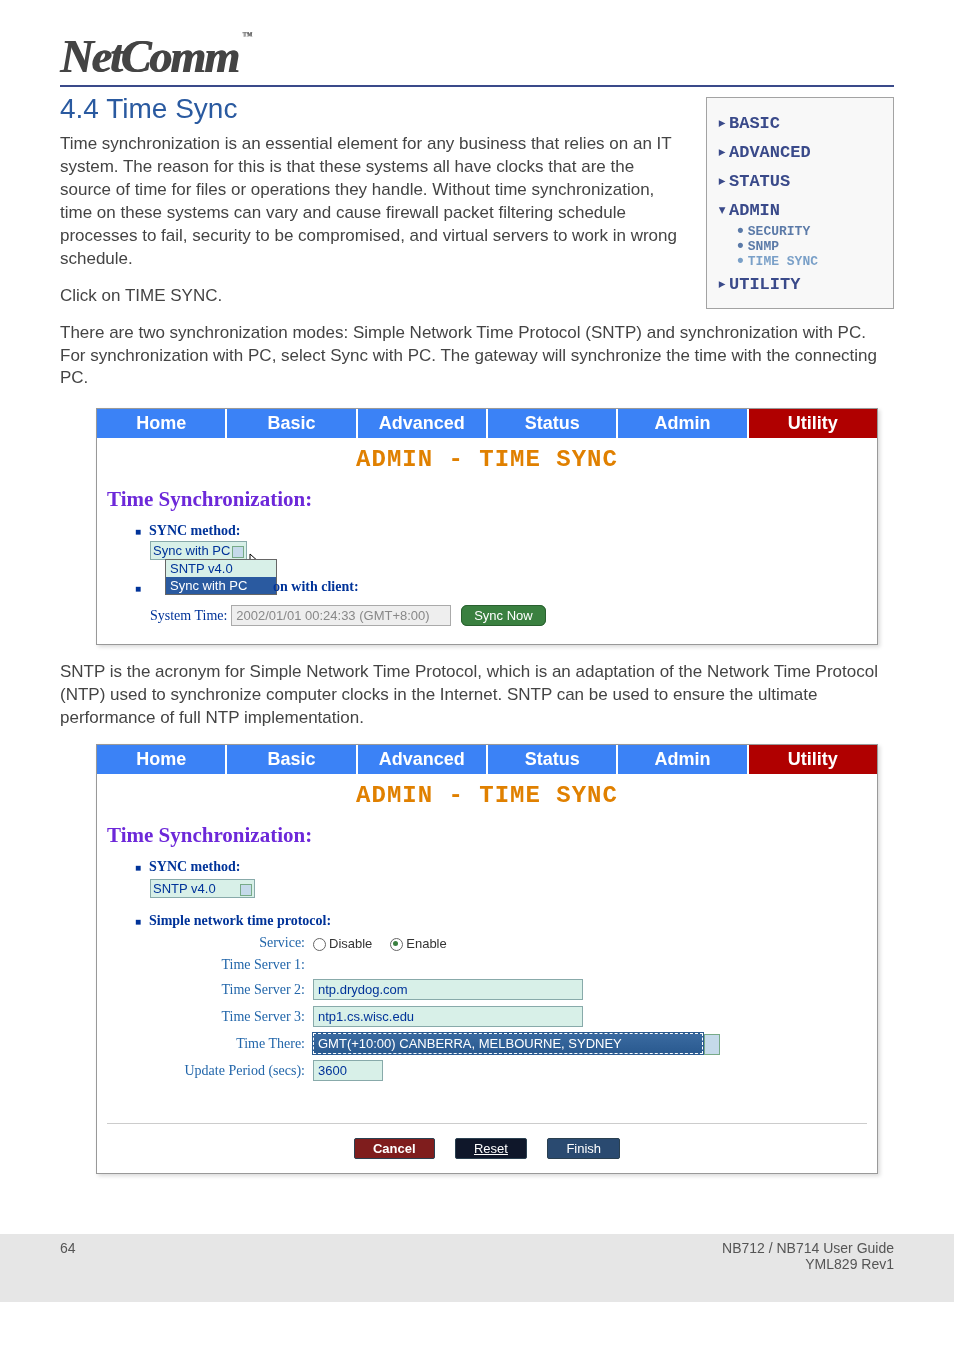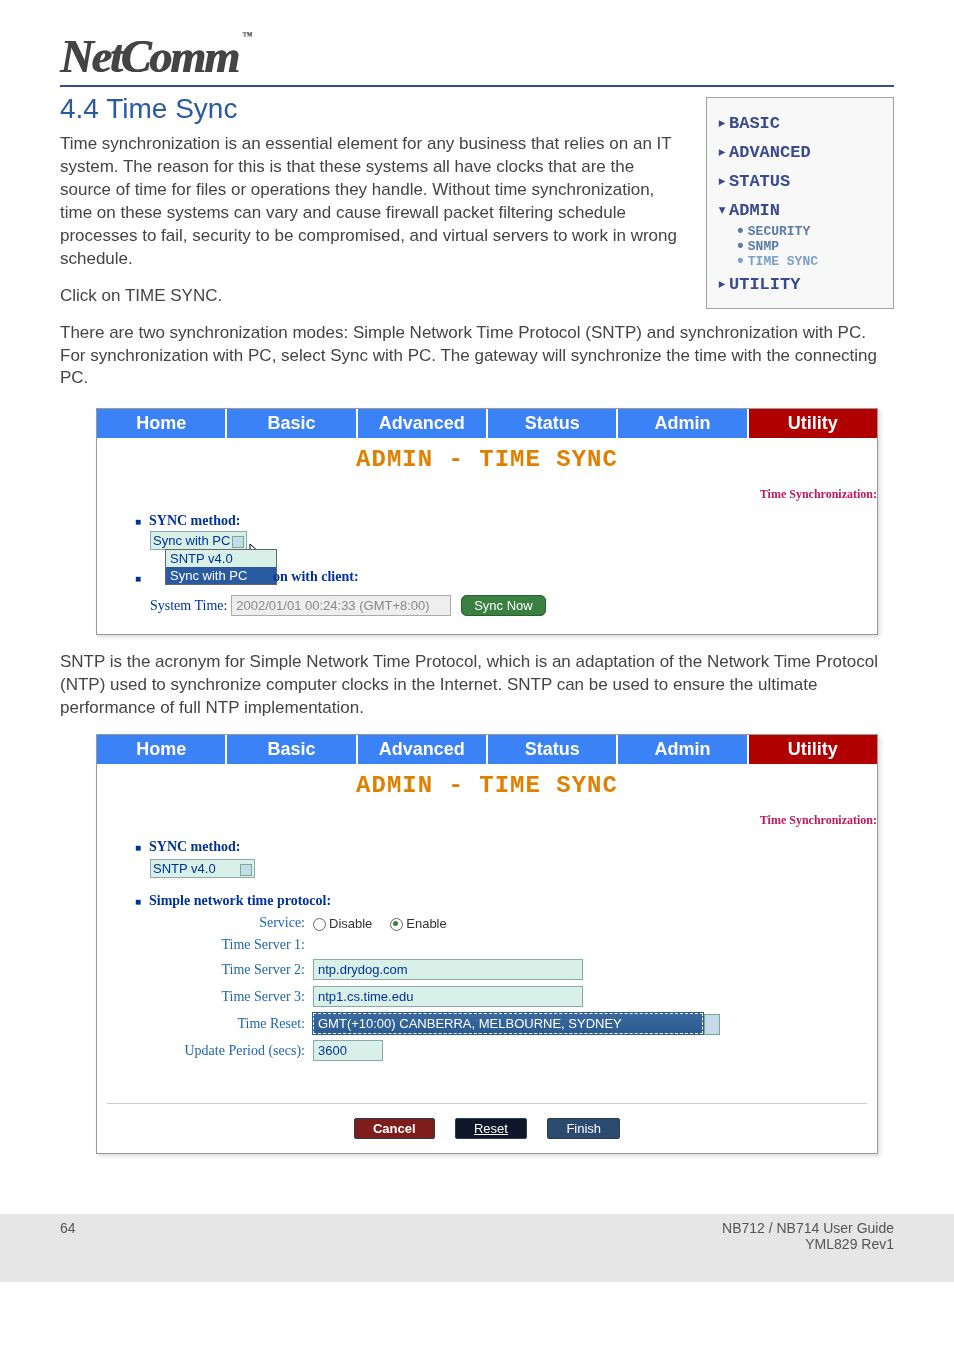--- a/index.html
+++ b/index.html
@@ -119,26 +119,25 @@
   .page-heading {
     text-align: center;
     color: #e08000;
     font-family: "Courier New", monospace;
     font-weight: bold;
     font-size: 24px;
     padding: 8px 0 14px 0;
     letter-spacing: 1px;
   }
   .ts-label {
-    color: #be185d;
+    color: #6d28d9;
     font-family: Georgia, 'Times New Roman', serif;
     font-weight: bold;
-    font-size: 12px;
+    font-size: 21px;
     padding: 0 0 10px 10px;
-    text-align: right;
   }
   .ss-body {
     padding: 0 10px 18px 38px;
     font-size: 14px;
     color:#333;
   }
   .sync-method {
     color: #003399;
     font-weight: bold;
     font-family: Georgia, serif;
@@ -403,24 +402,24 @@
         </div>
         <div class="form-row">
           <div class="form-label">Time Server 1:</div>
         </div>
         <div class="form-row">
           <div class="form-label">Time Server 2:</div>
           <div class="input-like">ntp.drydog.com</div>
         </div>
         <div class="form-row">
           <div class="form-label">Time Server 3:</div>
-          <div class="input-like">ntp1.cs.time.edu</div>
-        </div>
-        <div class="form-row">
-          <div class="form-label">Time Reset:</div>
+          <div class="input-like">ntp1.cs.wisc.edu</div>
+        </div>
+        <div class="form-row">
+          <div class="form-label">Time There:</div>
           <div class="input-like wide">GMT(+10:00) CANBERRA, MELBOURNE, SYDNEY</div>
         </div>
         <div class="form-row">
           <div class="form-label">Update Period (secs):</div>
           <div class="input-like short">3600</div>
         </div>
       </div>
       <hr class="hr-thin">
       <div class="btn-row">
         <span class="btn cancel">Cancel</span>

